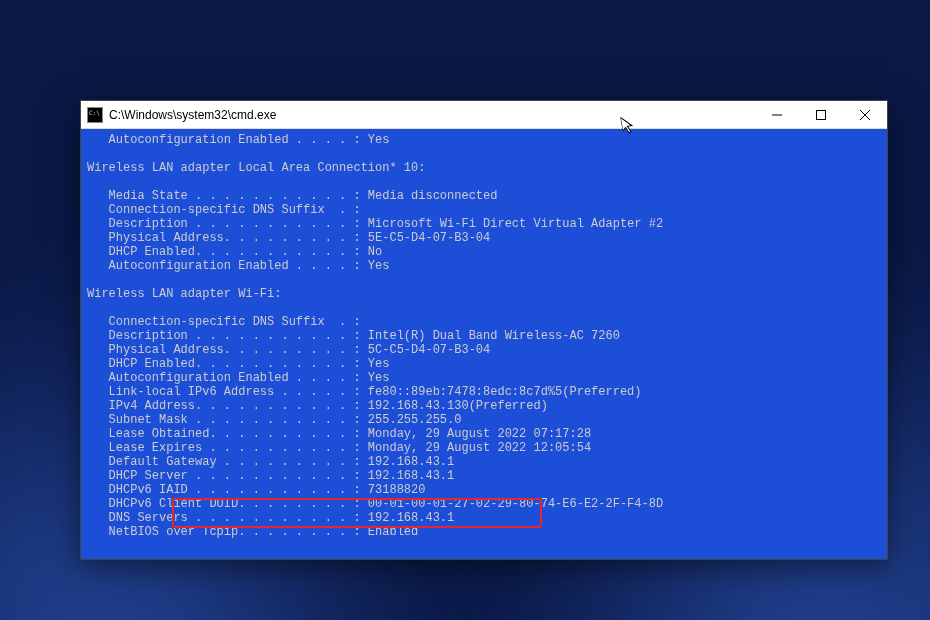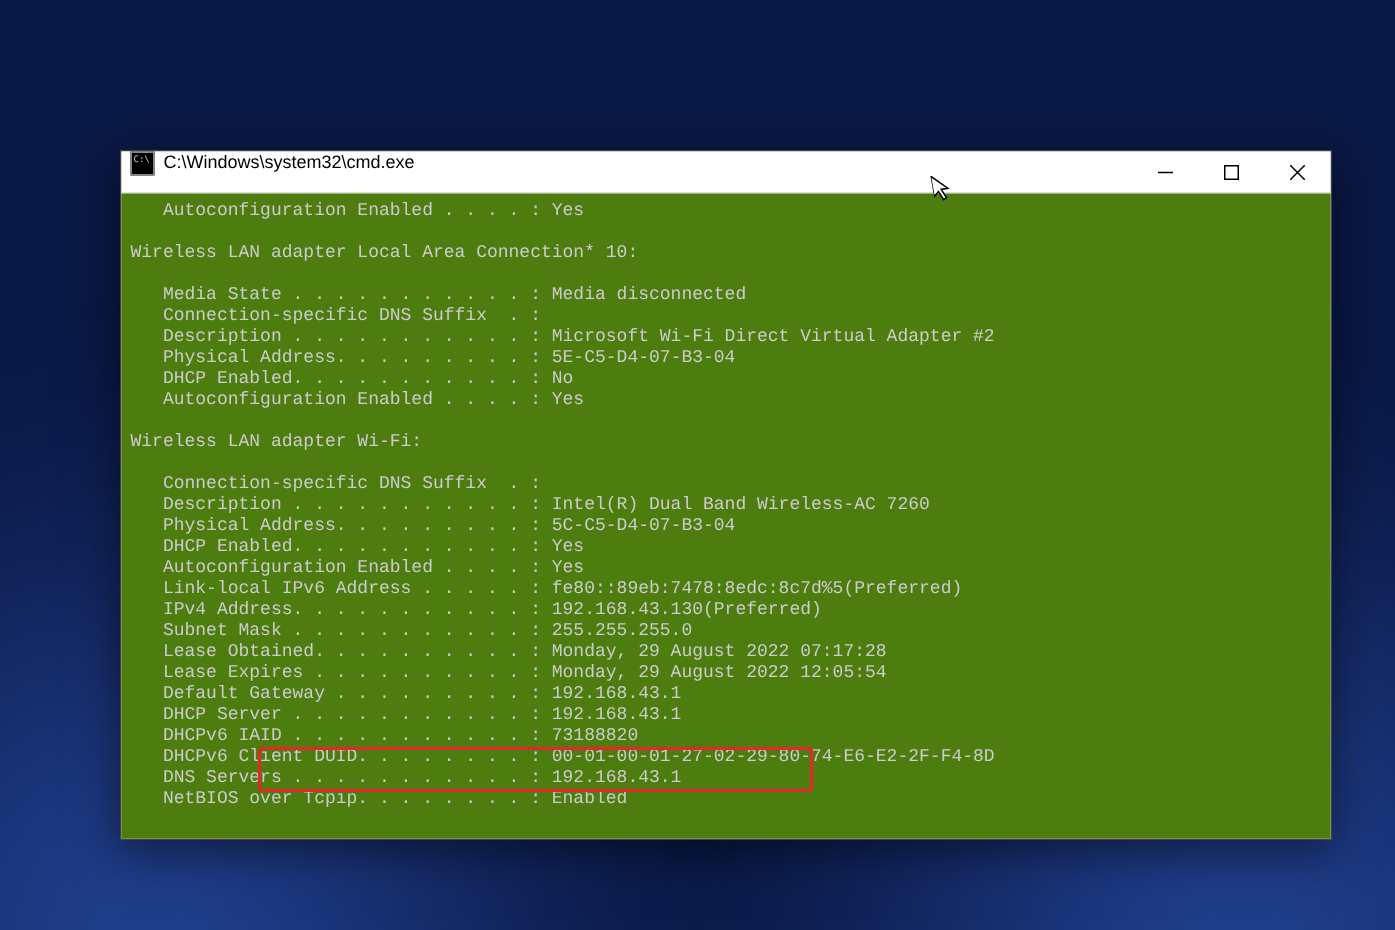--- a/index.html
+++ b/index.html
@@ -28,21 +28,21 @@
       top: 100px;
       width: 808px;
       background: #fff;
       border: 1px solid #444;
       box-shadow: 0 8px 30px rgba(0,0,0,0.5);
     }
     .titlebar {
       height: 28px;
       background: #fff;
       display: flex;
-      align-items: flex-start;
+      align-items: center;
       border-bottom: 1px solid #ddd;
     }
     .app-icon {
       width: 16px;
       height: 16px;
       margin: 0 6px;
       background: #000;
       border: 1px solid #888;
       position: relative;
       display: inline-block;
@@ -66,21 +66,21 @@
       height: 28px;
       display: flex;
       align-items: center;
       justify-content: center;
       font-size: 12px;
       color: #000;
       cursor: pointer;
     }
 
     .terminal {
-      background: #4d7c0f;
+      background: #1d4ed8;
       color: #cccccc;
       font-family: Consolas, 'Courier New', monospace;
       font-size: 12px;
       line-height: 14px;
       padding: 4px 6px;
       white-space: pre;
       overflow: hidden;
       height: 430px;
     }
     .highlight-box {

